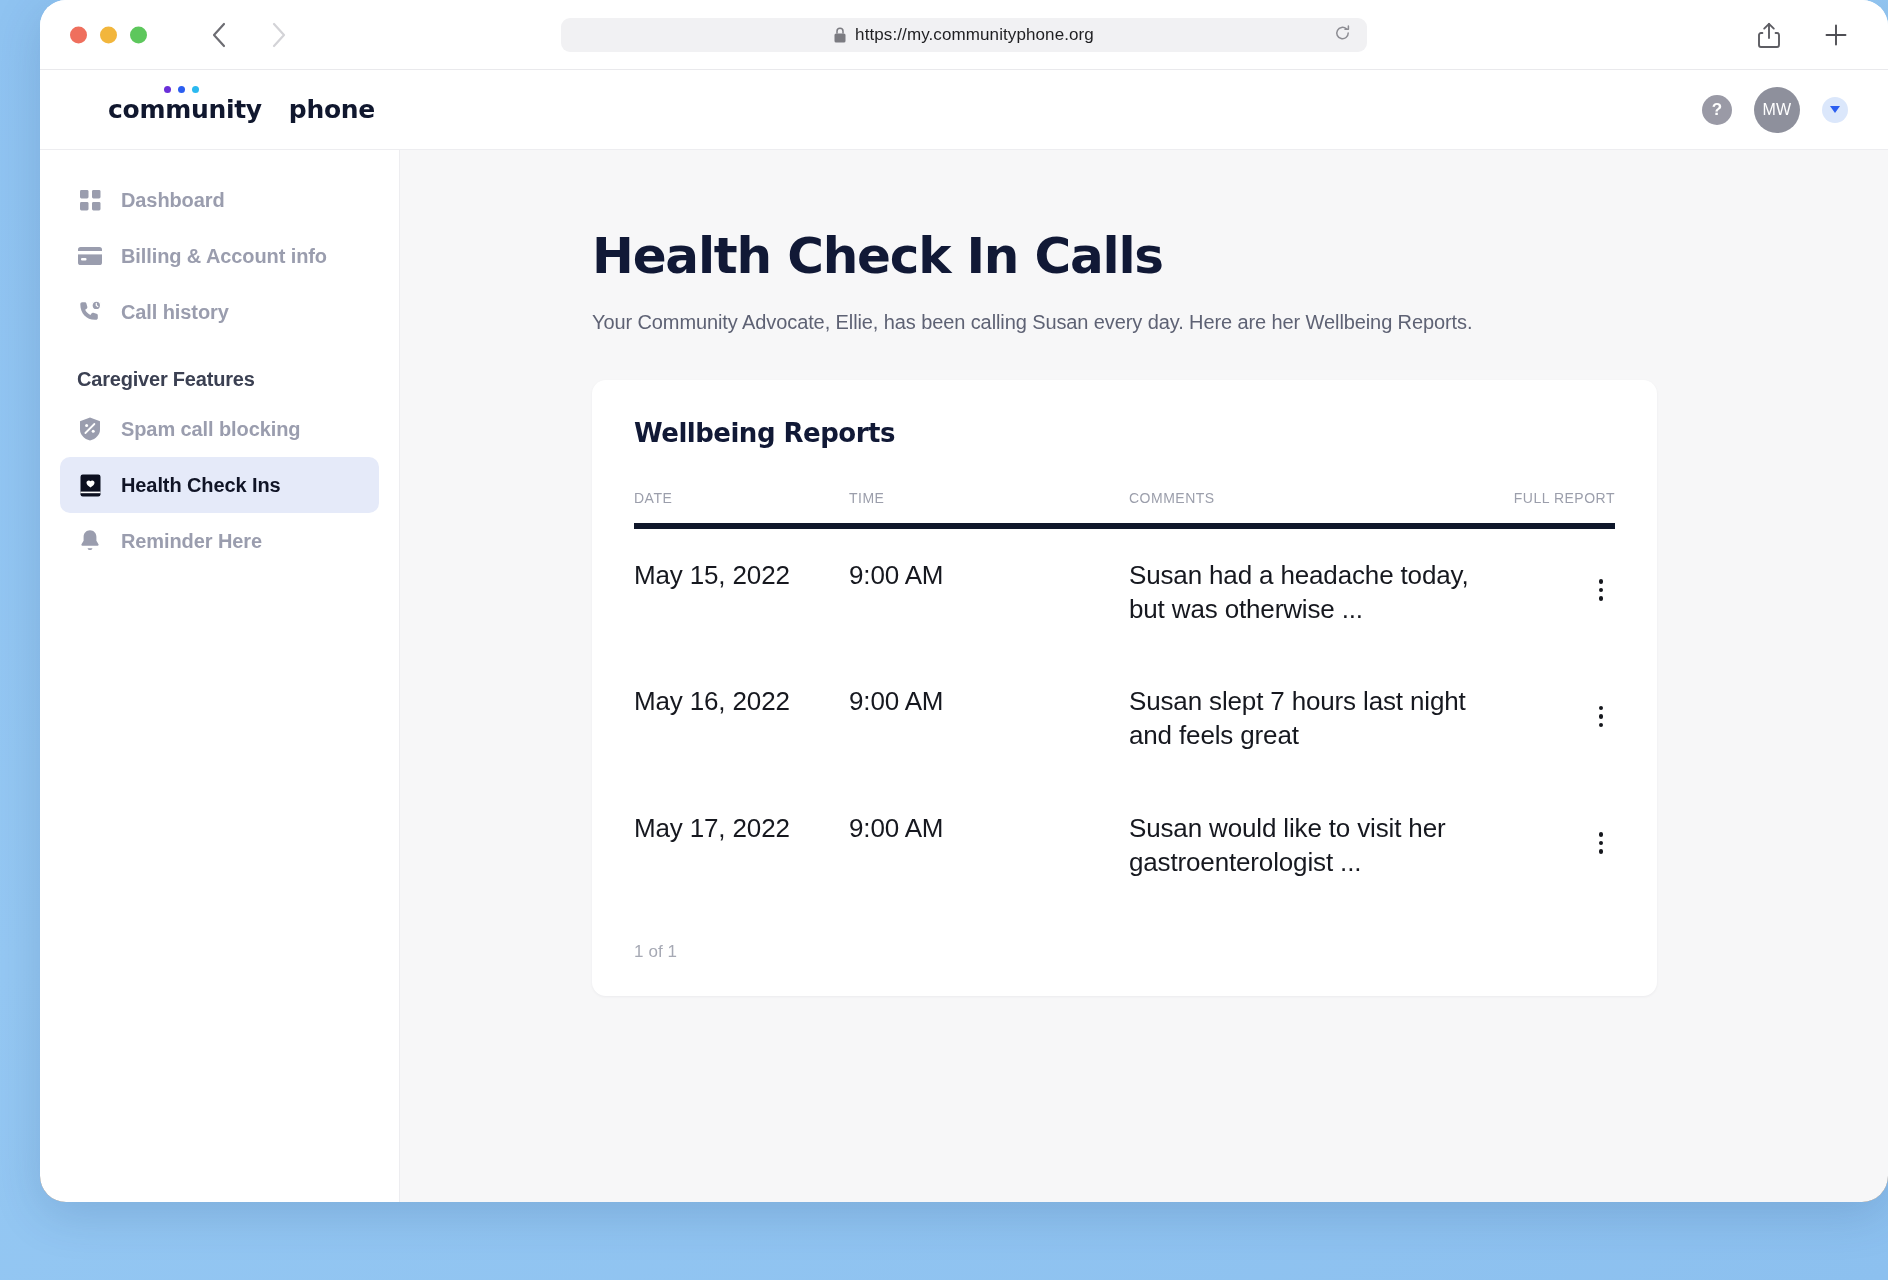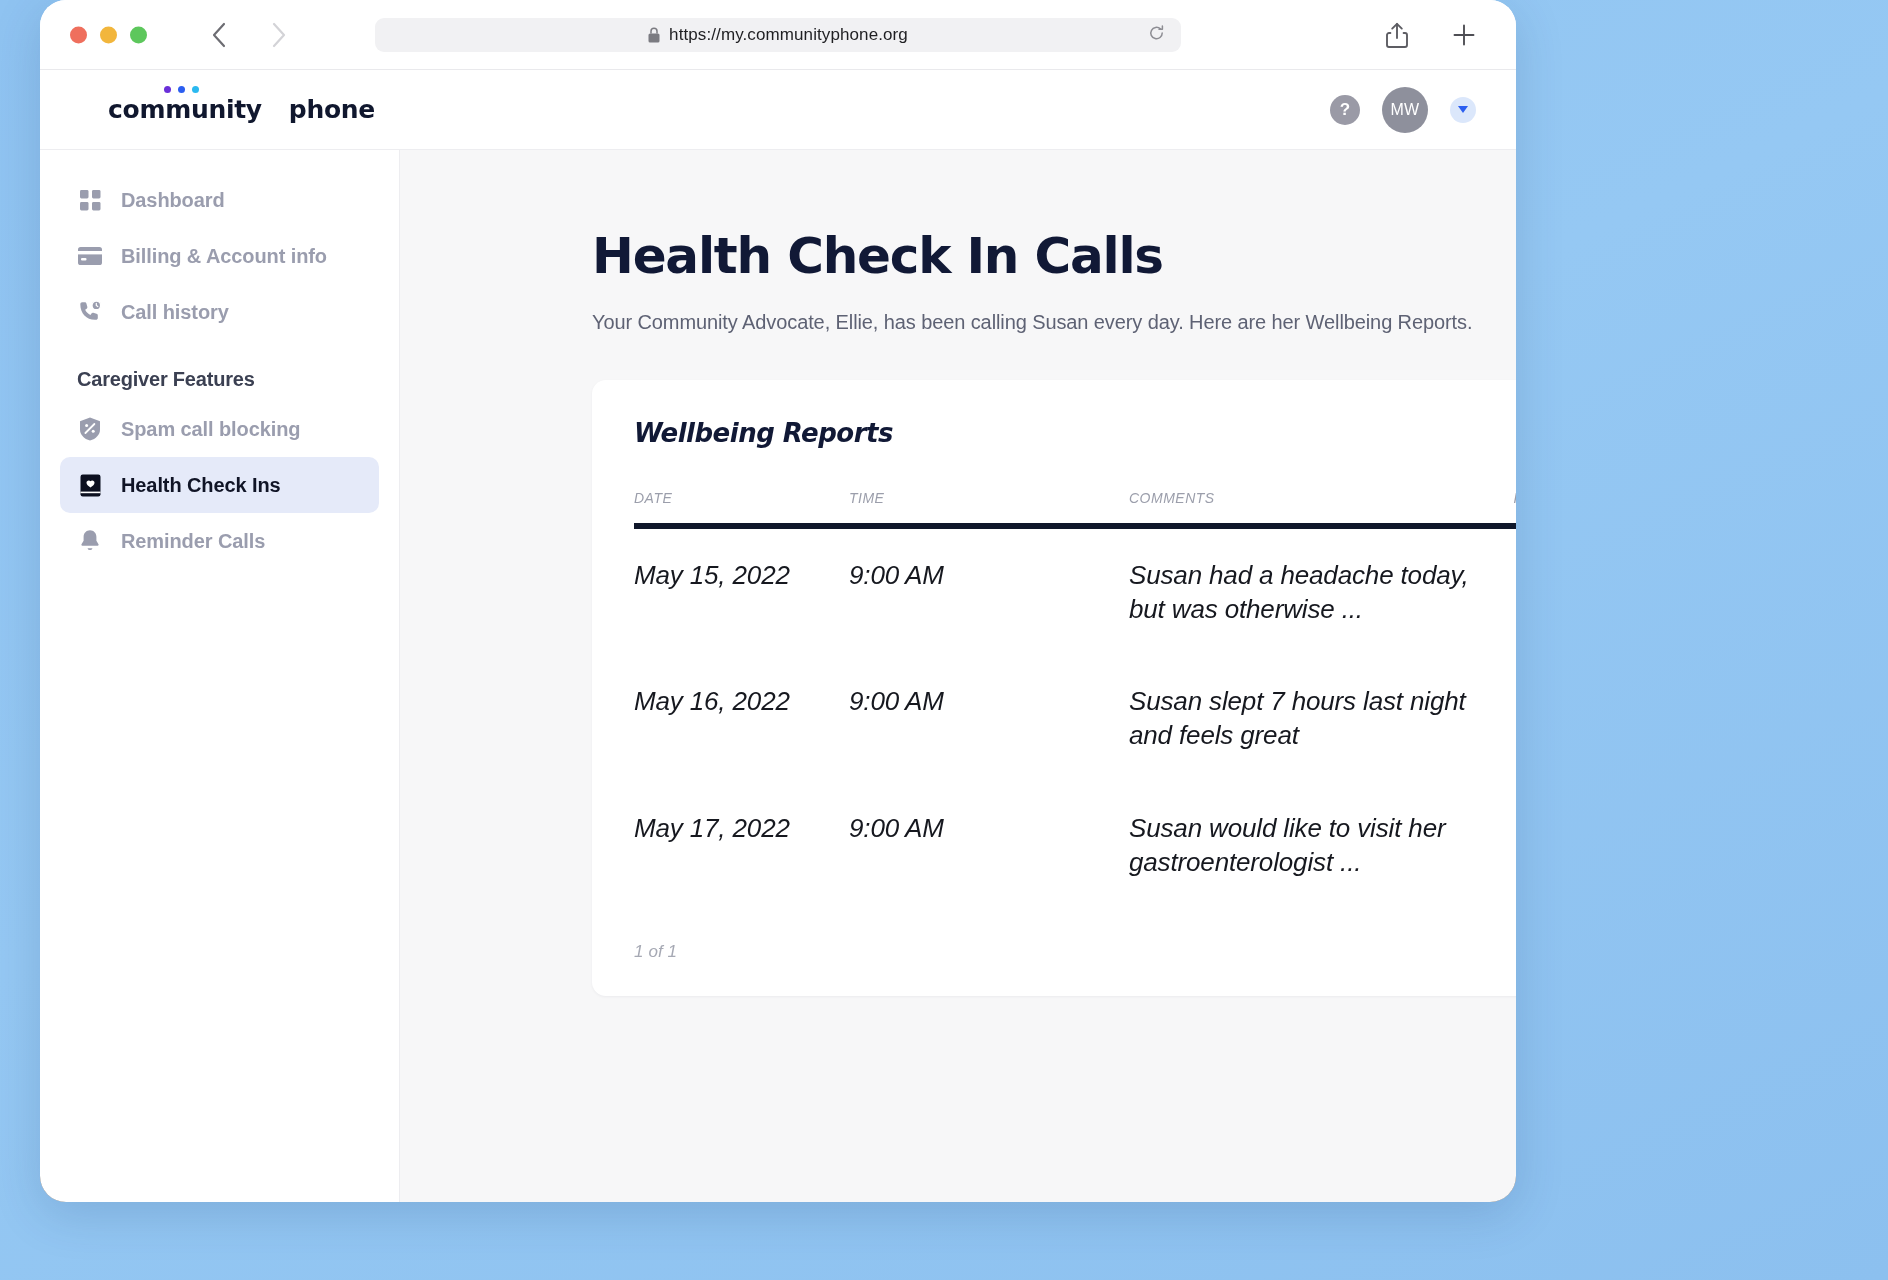--- a/index.html
+++ b/index.html
@@ -22,21 +22,21 @@
     position: absolute;
     inset: 0;
     background: linear-gradient(155deg, #8fc3f1 0%, #95c8f3 45%, #8cc0ef 100%);
   }
 
   
   .browser-window {
     position: absolute;
     left: 40px;
     top: 0;
-    width: 1476px;
+    width: 1848px;
     height: 1202px;
     background: #ffffff;
     border-radius: 26px 26px 26px 26px;
     overflow: hidden;
     box-shadow: 0 12px 48px rgba(30, 60, 110, 0.18);
   }
 
   
   .browser-chrome {
     position: relative;
@@ -273,21 +273,20 @@
     letter-spacing: -0.1px;
   }
 
   .card {
     margin: 46px 0 0 192px;
     width: 1065px;
     background: #ffffff;
     border-radius: 14px;
     padding: 38px 42px 34px 42px;
     box-shadow: 0 1px 3px rgba(20, 25, 50, 0.05);
-    font-style: italic;
   }
 
   .card-title {
     font-family: "DejaVu Sans", sans-serif;
     font-size: 26px;
     font-weight: 700;
     color: #111936;
     letter-spacing: -0.5px;
     margin-bottom: 42px;
   }
@@ -489,21 +488,21 @@
         <span class="nav-label">Health Check Ins</span>
       </div>
 
       <div class="nav-item">
         <span class="nav-icon">
           <svg width="22" height="24" viewBox="0 0 22 24">
             <path d="M11 1.2c-3.6 0-6.4 2.9-6.4 6.5v4l-2.1 3.6c-.35.6.1 1.35.8 1.35h15.4c.7 0 1.15-.75.8-1.35l-2.1-3.6v-4c0-3.6-2.8-6.5-6.4-6.5z" fill="#9a9dae"></path>
             <path d="M8.5 19.2a2.6 2.6 0 005 0" fill="#9a9dae"></path>
           </svg>
         </span>
-        <span class="nav-label">Reminder Calls</span>
+        <span class="nav-label">Reminder Here</span>
       </div>
     </nav>
 
     <main class="main">
 
       <h1 class="page-title">Health Check In Calls</h1>
       <p class="page-subtitle">Your Community Advocate, Ellie, has been calling Susan every day. Here are her Wellbeing Reports.</p>
 
       <section class="card">
         <h2 class="card-title">Wellbeing Reports</h2>

